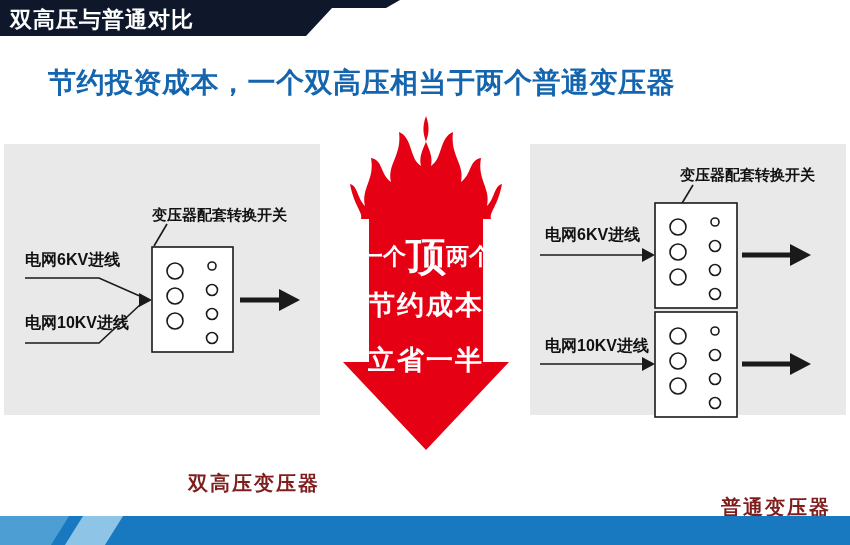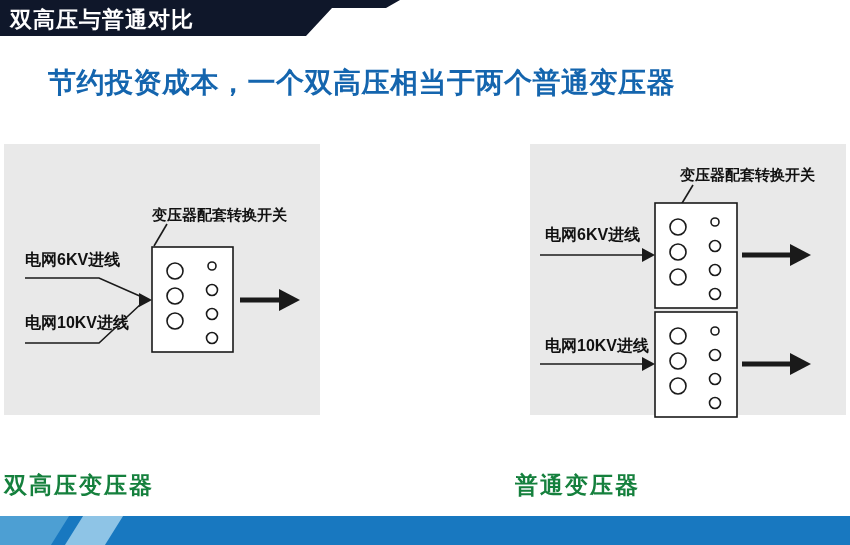--- a/index.html
+++ b/index.html
@@ -20,25 +20,25 @@
   
   .headline{
     position:absolute;top:64px;left:8px;width:830px;
     color:#1465ae;font-size:28px;font-weight:bold;letter-spacing:0.5px;margin-left:40px;
   }
   
   .panel{position:absolute;width:316px;height:271px;background:#e9e9e9;top:144px;}
   .panel-left{left:4px;}
   .panel-right{left:530px;}
   .caption{
-    position:absolute;top:470px;width:316px;text-align:left;
-    color:#15803d;font-size:23px;font-weight:bold;letter-spacing:2px;
+    position:absolute;top:470px;width:316px;text-align:right;
+    color:#7f1d1d;font-size:20px;font-weight:bold;letter-spacing:2px;
   }
   .caption-left{left:4px;}
-  .caption-right{left:515px;}
+  .caption-right{left:515px;margin-top:24px;}
   .diagram-svg{position:absolute;top:0;left:0;}
   .dg-line{stroke:#1a1a1a;stroke-width:1.6;fill:none;}
   .dg-rect{fill:#ffffff;stroke:#1a1a1a;stroke-width:1.6;}
   .dg-circ{fill:#ffffff;stroke:#1a1a1a;stroke-width:1.6;}
   .dg-text{fill:#111111;font-size:16px;font-weight:bold;font-family:"Liberation Sans","DejaVu Sans",sans-serif;}
   .dg-text-sm{fill:#111111;font-size:15px;font-weight:bold;font-family:"Liberation Sans","DejaVu Sans",sans-serif;}
   .dg-arrow{fill:#1a1a1a;}
   .dg-thick{stroke:#1a1a1a;stroke-width:5;fill:none;}
   
   .center-graphic{position:absolute;left:341px;top:114px;width:170px;height:340px;}
@@ -130,20 +130,33 @@
 
       <text class="dg-text" x="15" y="207">电网10KV进线</text>
       <line class="dg-line" x1="10" y1="220" x2="113" y2="220"></line>
       <polygon class="dg-arrow" points="125,220 112,213 112,227"></polygon>
 
       <line class="dg-thick" x1="212" y1="220" x2="262" y2="220"></line>
       <polygon class="dg-arrow" points="281,220 260,209 260,231"></polygon>
     </svg>
   </div>
 
+  <div class="center-graphic">
+    <svg width="170" height="340" viewBox="0 0 170 340">
+      <path fill="#e60014" d="M85,2 C76,26 94,34 90,52 C102,44 98,24 112,18 C109,42 124,50 120,68
+           C131,60 128,46 140,44 C136,66 150,74 146,92 C154,84 153,72 161,70
+           C157,92 148,98 150,105 L20,105 C22,98 13,92 9,70 C17,72 16,84 24,92
+           C20,74 34,66 30,44 C42,46 39,60 50,68 C46,50 61,42 58,18
+           C72,24 68,44 80,52 C76,34 94,26 85,2 Z"></path>
+      <polygon fill="#e60014" points="28,100 142,100 142,248 168,248 85,336 2,248 28,248"></polygon>
+    </svg>
+    <div class="cg-text cg-line1"><span>一个</span><span class="big">顶</span><span>两个</span></div>
+    <div class="cg-text cg-line2">节约成本</div>
+    <div class="cg-text cg-line3">立省一半</div>
+  </div>
 
   <div class="caption caption-left">双高压变压器</div>
   <div class="caption caption-right">普通变压器</div>
 
   <div class="footer">
     <div class="footer-stripe stripe-1"></div>
     <div class="footer-stripe stripe-2"></div>
   </div>
 
 </div>

